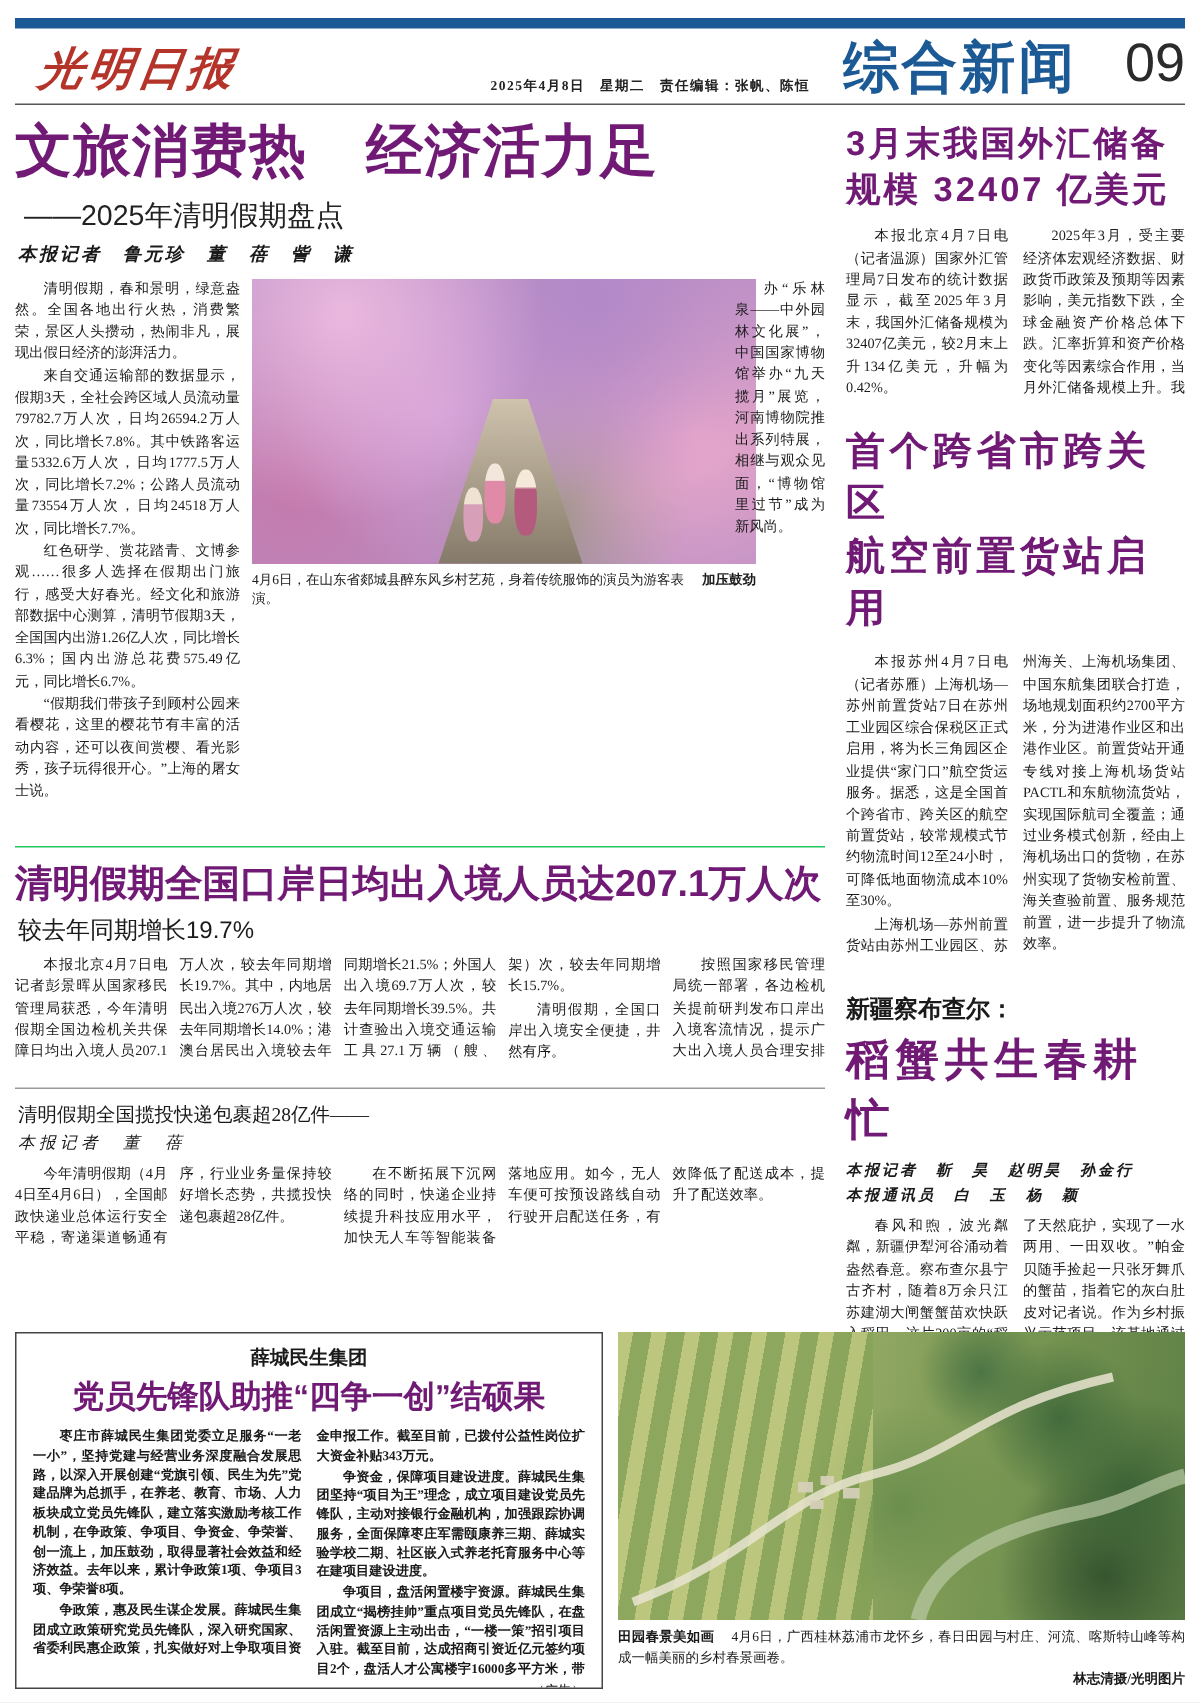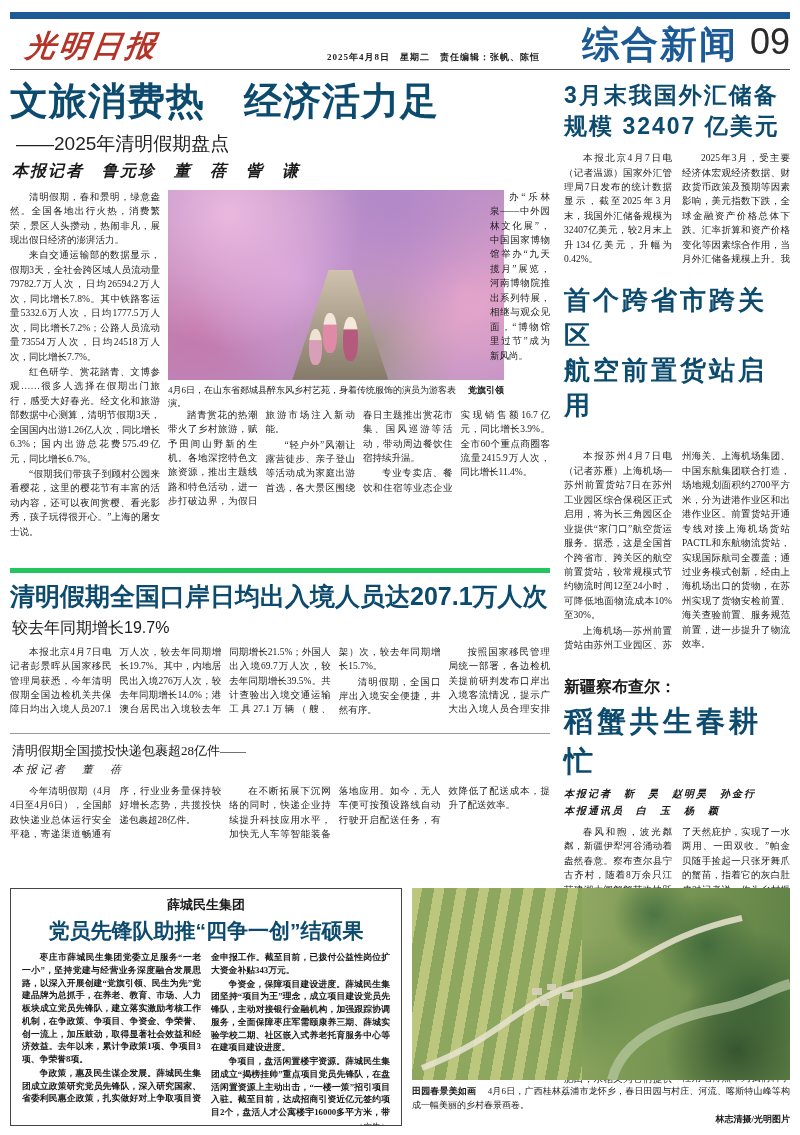--- a/index.html
+++ b/index.html
@@ -10,42 +10,42 @@
     font-family:"Liberation Serif", serif; color:#1a1a1a;
   }
   
   .topbar { position:absolute; left:10px; right:10px; top:12px; height:7px; background:#1c5a96; }
   .header { position:absolute; top:24px; left:10px; right:10px; height:44px; }
   .logo {
     position:absolute; left:16px; top:2px; font-size:30px; font-weight:bold; font-style:italic;
     color:#b5342a; transform:skewX(-8deg); letter-spacing:3px; font-family:"Liberation Serif",serif;
   }
   .dateline { position:absolute; right:250px; bottom:4px; font-size:9px; color:#222; font-weight:bold; letter-spacing:1px;}
-  .section-title { position:absolute; right:52px; top:-4px; font-size:37px; font-weight:900;
+  .section-title { position:absolute; right:72px; top:-4px; font-size:37px; font-weight:900;
     color:#1c5a96; font-family:"Liberation Sans",sans-serif; letter-spacing:2px; }
   .page-num { position:absolute; right:0; top:-3px; font-size:36px; color:#2b2b2b;
     font-family:"Liberation Sans",sans-serif; font-weight:400; }
   .header-rule { position:absolute; top:69px; left:10px; right:10px; border-top:1px solid #555; }
 
   
   .content { position:absolute; top:80px; left:10px; right:10px; display:flex; gap:14px; }
   .col-left { width:540px; }
   .col-right { width:226px; }
 
-  h1,h2,h3 { font-family:"Liberation Sans",sans-serif; color:#0c4a6e; }
+  h1,h2,h3 { font-family:"Liberation Sans",sans-serif; color:#701a75; }
   .para { font-size:9.5px; line-height:1.52; text-align:justify; text-indent:2em; margin-bottom:1px;
     -webkit-hyphens:auto; }
   .cols2 { column-count:2; column-gap:10px; overflow:hidden; }
   .cols4 { column-count:4; column-gap:8px; overflow:hidden; }
   .cols5 { column-count:5; column-gap:8px; overflow:hidden; }
 
   
   .ma-head { font-size:38px; font-weight:900; letter-spacing:1px; line-height:1.15; }
   .ma-sub  { font-size:19px; font-family:"Liberation Sans",sans-serif; color:#222; margin:7px 0 3px 6px; }
-  .ma-byline { font-size:16px; font-weight:bold; font-style:italic; margin:4px 0 8px 2px; letter-spacing:2px; }
+  .ma-byline { font-size:12px; font-weight:bold; font-style:italic; margin:4px 0 8px 2px; letter-spacing:2px; }
   .ma-body { position:relative; height:372px; }
   .ma-left { position:absolute; left:0; top:0; width:150px; height:372px; overflow:hidden; }
   .ma-fig  { position:absolute; left:158px; top:0; width:336px; }
   .ma-photo { width:336px; height:190px; background-color:#b98fc4; overflow:hidden; position:relative;
     background-image:
       radial-gradient(circle at 18% 12%, rgba(236,186,224,.95), transparent 42%),
       radial-gradient(circle at 68% 8%,  rgba(178,136,200,.95), transparent 46%),
       radial-gradient(circle at 88% 55%, rgba(242,172,204,.85), transparent 42%),
       radial-gradient(circle at 38% 45%, rgba(214,162,218,.9),  transparent 46%),
       radial-gradient(circle at 8% 75%,  rgba(198,118,168,.85), transparent 42%),
@@ -57,39 +57,39 @@
   .figure-blob { position:absolute; border-radius:45% 45% 40% 40%; }
   .fb1 { left:46%; bottom:14%; width:14px; height:40px; background:linear-gradient(#f2e7da 28%, #e08aa8 30%); }
   .fb2 { left:52%; bottom:10%; width:15px; height:44px; background:linear-gradient(#f5ead9 26%, #b45a7c 30%); }
   .fb3 { left:42%; bottom:8%;  width:13px; height:36px; background:linear-gradient(#efe2d2 30%, #d8a0b8 32%); }
   .ma-caption { display:flex; justify-content:space-between; gap:8px; font-size:9px; margin-top:4px; width:336px; }
   .ma-caption .credit { font-weight:bold; white-space:nowrap; }
   .ma-strip { position:absolute; right:0; top:0; width:60px; height:208px; overflow:hidden; }
   .ma-below { position:absolute; left:158px; top:218px; width:382px; height:152px; }
 
   
-  .ports { border-top:5px solid #22c55e; margin-top:6px; padding-top:7px; }
+  .ports { border-top:1px solid #22c55e; margin-top:6px; padding-top:7px; }
   .ports h2 { font-size:25px; font-weight:900; letter-spacing:0; }
   .ports .deck { font-size:16px; font-family:"Liberation Sans",sans-serif; margin:5px 0 6px 2px; }
   .ports .body { height:80px; }
 
   
   .express { border-top:1px solid #999; margin-top:8px; padding-top:8px; }
   .express .kicker { font-size:13px; margin-left:2px; }
   .express h2 { font-size:27px; font-weight:900; margin:3px 0 4px; letter-spacing:1px; }
   .express .byline { font-size:11px; font-weight:normal; font-style:italic; letter-spacing:3px; margin:2px 0 7px 2px; }
   .express .body { height:104px; }
 
   
   .r-art h3 { font-weight:900; line-height:1.35; }
   .forex h3 { font-size:23px; letter-spacing:2px; }
   .forex .body { margin-top:9px; height:118px; }
   .cargo { margin-top:14px; }
   .cargo h3 { font-size:26px; letter-spacing:3px; }
-  .cargo .body { margin-top:26px; height:208px; }
+  .cargo .body { margin-top:12px; height:208px; }
   .crab { margin-top:20px; }
   .crab .kicker { font-size:16px; font-weight:bold; font-family:"Liberation Sans",sans-serif; }
   .crab h3 { font-size:29px; letter-spacing:4px; margin:4px 0 6px; }
   .crab .byline { font-size:10px; font-weight:bold; font-style:italic; letter-spacing:2px; margin:3px 0; }
   .crab .body { margin-top:7px; height:262px; }
 
   
   .bottom { position:absolute; left:10px; right:10px; top:888px; height:240px; display:flex; gap:10px; }
   .adbox { width:392px; height:238px; border:1px solid #444; padding:7px 11px; overflow:hidden; }
   .adbox .kicker { text-align:center; font-size:13px; font-weight:bold; font-family:"Liberation Sans",sans-serif; }
@@ -147,31 +147,26 @@
 
           <figure class="ma-fig">
             <div class="ma-photo">
               <div class="ma-path"></div>
               <div class="figure-blob fb3"></div>
               <div class="figure-blob fb1"></div>
               <div class="figure-blob fb2"></div>
             </div>
             <figcaption class="ma-caption">
               <span>4月6日，在山东省郯城县醉东风乡村艺苑，身着传统服饰的演员为游客表演。</span>
-              <span class="credit">党旗引领</span>
+              <span class="credit">加压鼓劲</span>
             </figcaption>
           </figure>
 
           <div class="ma-strip">
               <p class="para">办“乐林泉——中外园林文化展”，中国国家博物馆举办“九天揽月”展览，河南博物院推出系列特展，相继与观众见面，“博物馆里过节”成为新风尚。</p>
-            </div>
-          <div class="ma-below cols4">
-              <p class="para">踏青赏花的热潮带火了乡村旅游，赋予田间山野新的生机。各地深挖特色文旅资源，推出主题线路和特色活动，进一步打破边界，为假日旅游市场注入新动能。</p>
-              <p class="para">“轻户外”风潮让露营徒步、亲子登山等活动成为家庭出游首选，各大景区围绕春日主题推出赏花市集、国风巡游等活动，带动周边餐饮住宿持续升温。</p>
-              <p class="para">专业专卖店、餐饮和住宿等业态企业实现销售额16.7亿元，同比增长3.9%。全市60个重点商圈客流量2415.9万人次，同比增长11.4%。</p>
             </div>
         </div>
       </div>
 
       <div class="ports">
         <h2>清明假期全国口岸日均出入境人员达207.1万人次</h2>
         <div class="deck">较去年同期增长19.7%</div>
         <div class="body cols5">
             <p class="para">本报北京4月7日电　记者彭景晖从国家移民管理局获悉，今年清明假期全国边检机关共保障日均出入境人员207.1万人次，较去年同期增长19.7%。其中，内地居民出入境276万人次，较去年同期增长14.0%；港澳台居民出入境较去年同期增长21.5%；外国人出入境69.7万人次，较去年同期增长39.5%。共计查验出入境交通运输工具27.1万辆（艘、架）次，较去年同期增长15.7%。</p>
             <p class="para">清明假期，全国口岸出入境安全便捷，井然有序。</p>

